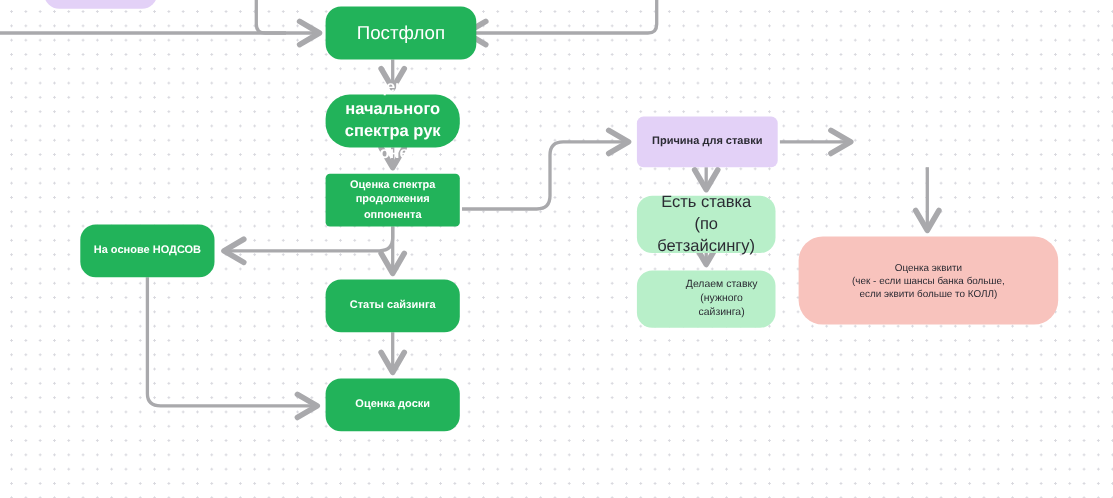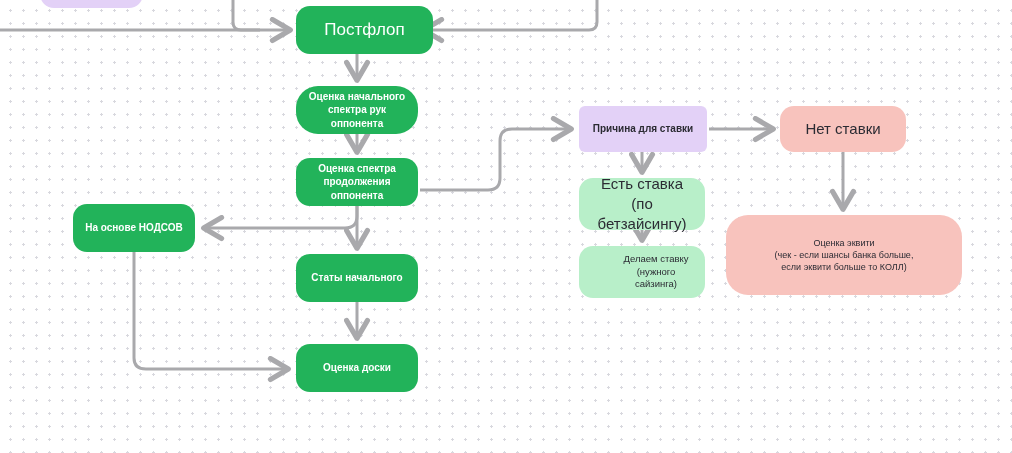--- a/index.html
+++ b/index.html
@@ -54,25 +54,25 @@
   .node.pink {
     background: #f8c3bd;
     color: #2b2b33;
   }
   .n-postflop {
     left: 296px; top: 6px; width: 137px; height: 48px;
     font-size: 17px; border-radius: 14px;
   }
   .n-initial-range {
     left: 296px; top: 86px; width: 122px; height: 48px;
-    font-size: 10px; font-weight: 700; border-radius: 22px;
+    font-size: 15px; font-weight: 700; border-radius: 22px;
   }
   .n-cont-range {
     left: 296px; top: 158px; width: 122px; height: 48px;
-    font-size: 10px; font-weight: 700; border-radius: 14px;
+    font-size: 10px; font-weight: 700; border-radius: 4px;
   }
   .n-stats {
     left: 296px; top: 254px; width: 122px; height: 48px;
     font-size: 10px; font-weight: 700; border-radius: 14px;
   }
   .n-board {
     left: 296px; top: 344px; width: 122px; height: 48px;
     font-size: 10px; font-weight: 700; border-radius: 14px;
   }
   .n-nodes {
@@ -148,33 +148,32 @@
   <div class="node purple n-offcut"></div>
 
   <div class="node green n-postflop">Постфлоп</div>
 
   <div class="node green n-initial-range">Оценка начального
 спектра рук оппонента</div>
 
   <div class="node green n-cont-range">Оценка спектра
 продолжения оппонента</div>
 
-  <div class="node green n-stats">Статы начального</div>
+  <div class="node green n-stats">Статы сайзинга</div>
 
   <div class="node green n-board">Оценка доски</div>
 
   <div class="node green n-nodes">На основе НОДСОВ</div>
 
   <div class="node purple n-reason">Причина для ставки</div>
 
   <div class="node mint n-has-bet">Есть ставка
 (по бетзайсингу)</div>
 
   <div class="node mint n-make-bet">Делаем ставку
 (нужного сайзинга)</div>
 
-  <div class="node pink n-no-bet">Нет ставки</div>
 
   <div class="node pink n-equity">Оценка эквити
 (чек - если шансы банка больше,
 если эквити больше то КОЛЛ)</div>
 
 </div>
 
 </body></html>

